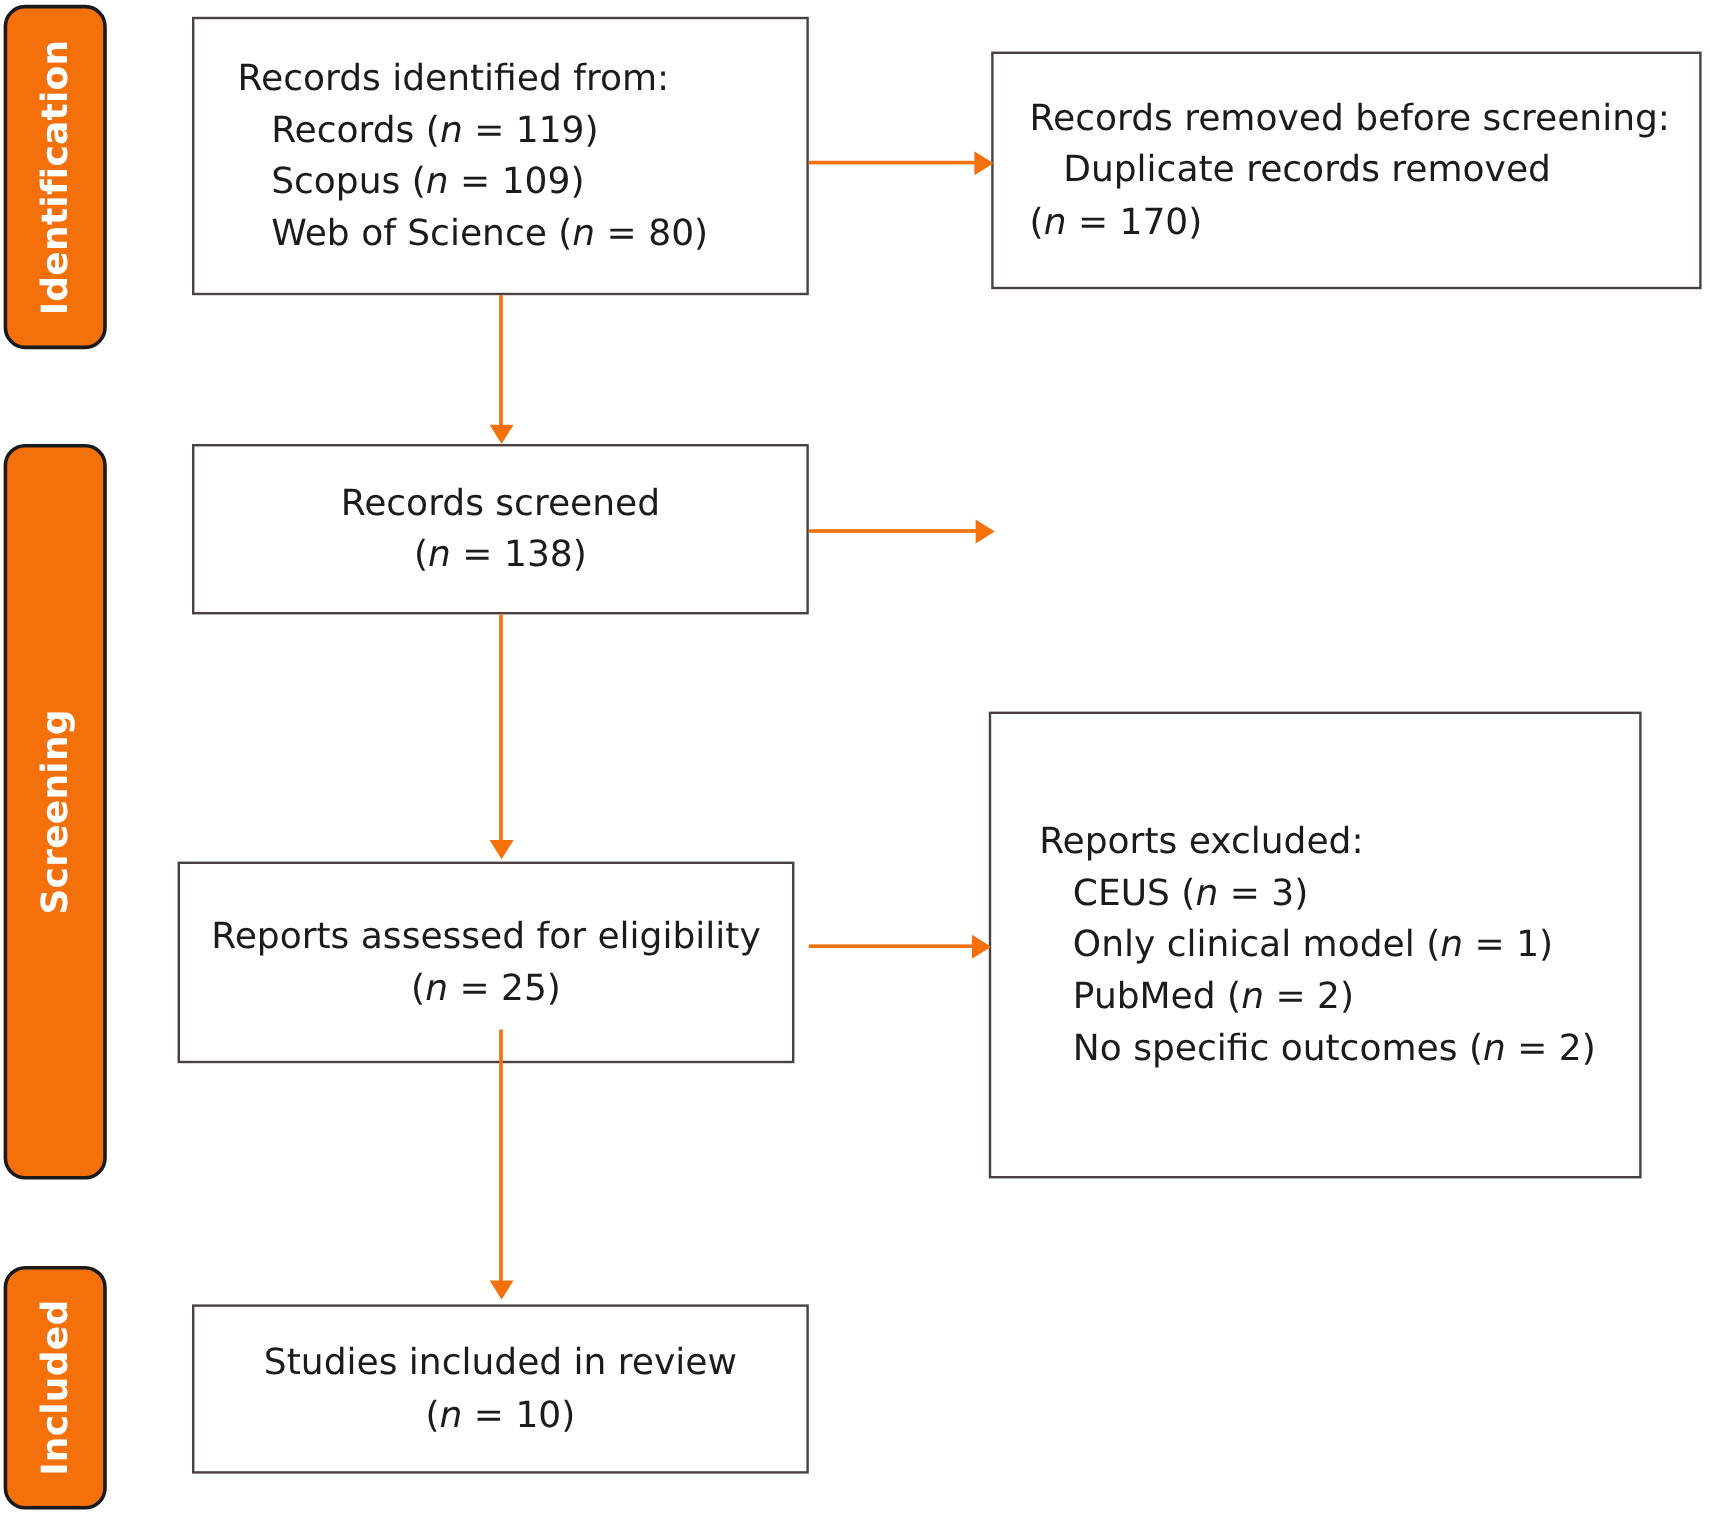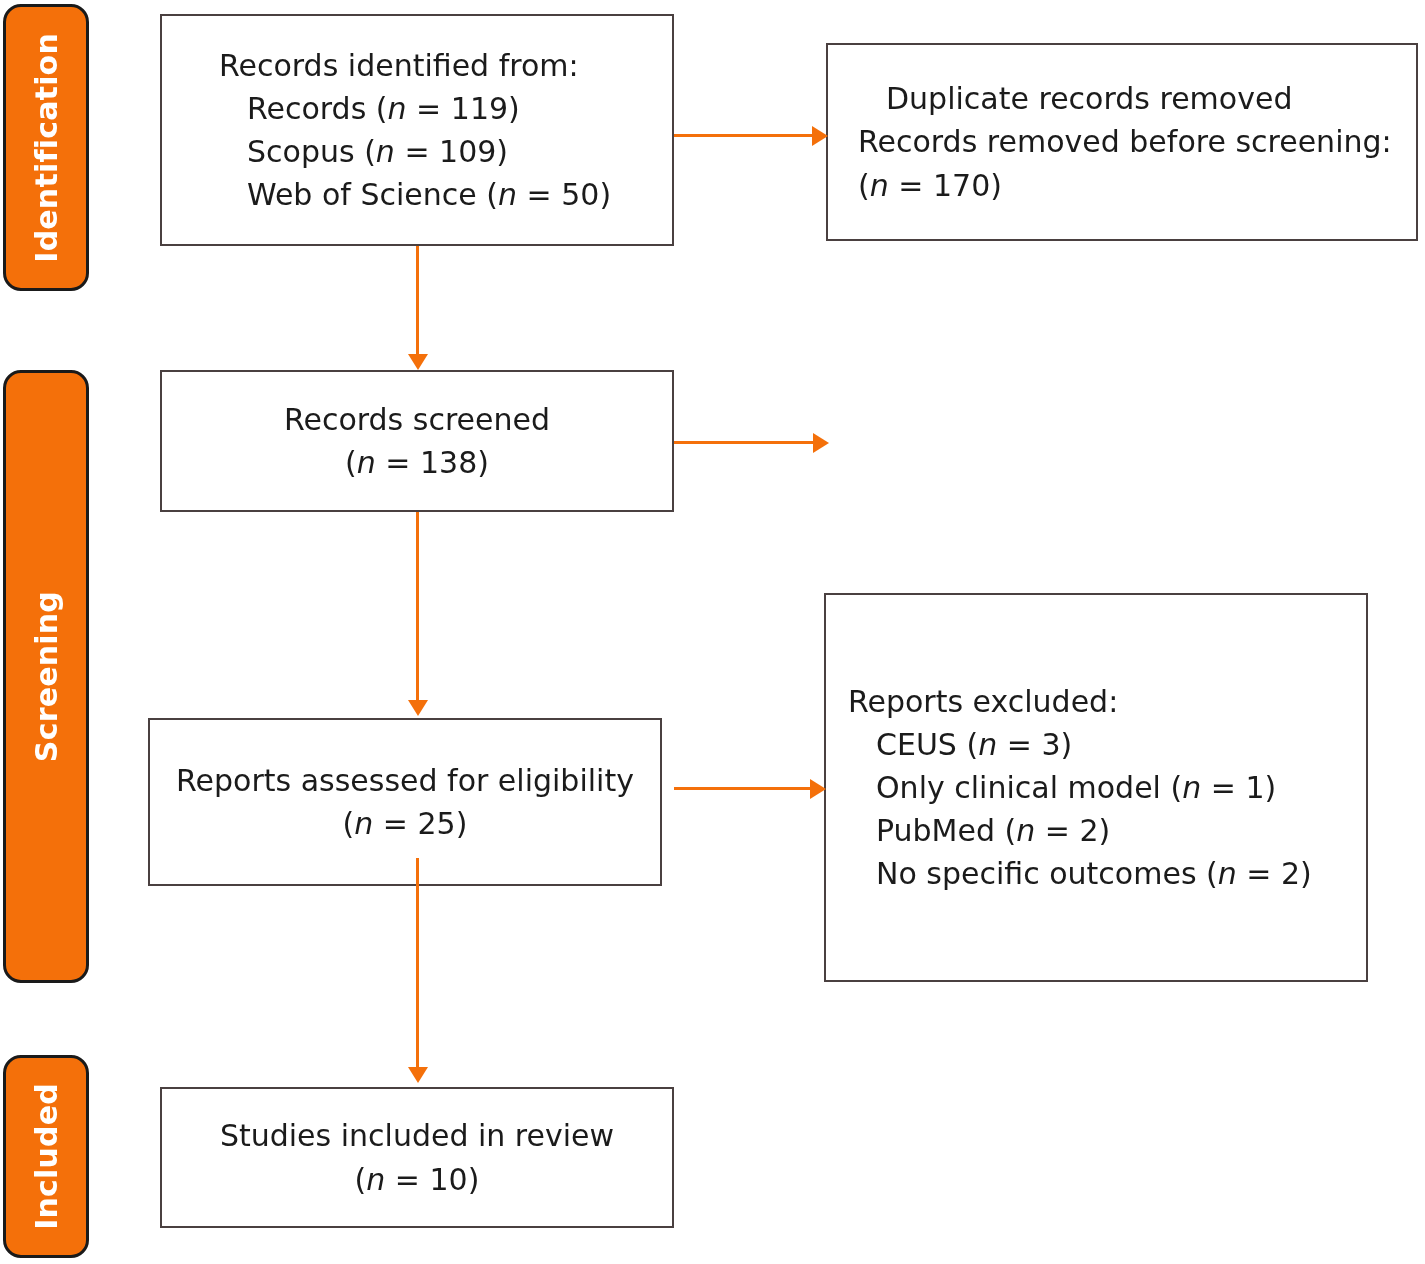--- a/index.html
+++ b/index.html
@@ -100,54 +100,54 @@
   </div>
 
   <div class="stage-bar" style="left:3px; top:370px; width:86px; height:613px;">
     <span class="stage-label">Screening</span>
   </div>
 
   <div class="stage-bar" style="left:3px; top:1055px; width:86px; height:203px;">
     <span class="stage-label">Included</span>
   </div>
 
-  <div class="flow-box lefted" style="left:160px; top:14px; width:514px; height:232px; padding-left:57px;">
+  <div class="flow-box lefted" style="left:160px; top:14px; width:514px; height:232px; padding-left:36px;">
     <div class="bx-line">Records identified from:</div>
     <div class="bx-line indent">
       <span>Records</span>
       <span>(<i>n</i> = <span>119</span>)</span>
     </div>
     <div class="bx-line indent">
       <span>Scopus</span>
       <span>(<i>n</i> = <span>109</span>)</span>
     </div>
     <div class="bx-line indent">
       <span>Web of Science</span>
-      <span>(<i>n</i> = <span>50</span>)</span>
+      <span>(<i>n</i> = <span>80</span>)</span>
     </div>
   </div>
 
   <div class="flow-box lefted" style="left:826px; top:43px; width:592px; height:198px; padding-left:30px;">
+    <div class="bx-line">Records removed before screening:</div>
     <div class="bx-line indent">Duplicate records removed</div>
-    <div class="bx-line">Records removed before screening:</div>
     <div class="bx-line">(<i>n</i> = <span>170</span>)</div>
   </div>
 
   <div class="flow-box centered" style="left:160px; top:370px; width:514px; height:142px;">
     <div class="bx-line">Records screened</div>
     <div class="bx-line">(<i>n</i> = <span>138</span>)</div>
   </div>
 
 
   <div class="flow-box centered" style="left:148px; top:718px; width:514px; height:168px;">
     <div class="bx-line">Reports assessed for eligibility</div>
     <div class="bx-line">(<i>n</i> = <span>25</span>)</div>
   </div>
 
-  <div class="flow-box lefted" style="left:824px; top:593px; width:544px; height:389px; padding-left:22px;">
+  <div class="flow-box lefted" style="left:824px; top:593px; width:544px; height:389px; padding-left:40px;">
     <div class="bx-line">Reports excluded:</div>
     <div class="bx-line indent">
       <span>CEUS</span>
       <span>(<i>n</i> = <span>3</span>)</span>
     </div>
     <div class="bx-line indent">
       <span>Only clinical model</span>
       <span>(<i>n</i> = <span>1</span>)</span>
     </div>
     <div class="bx-line indent">

